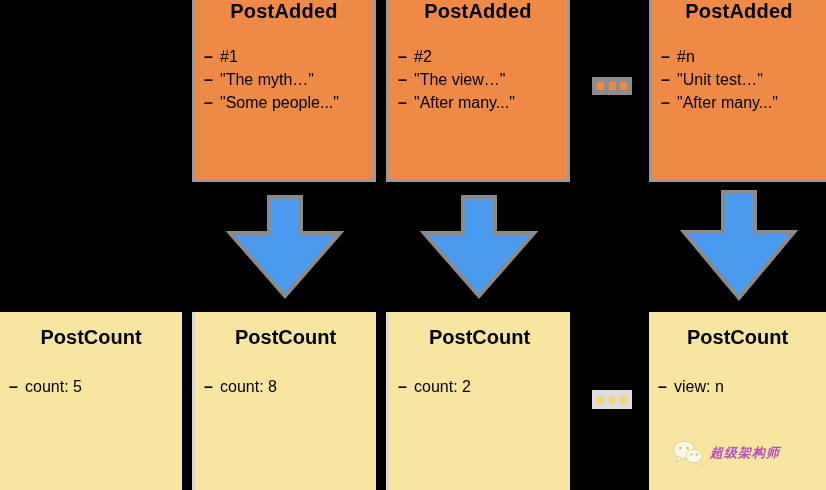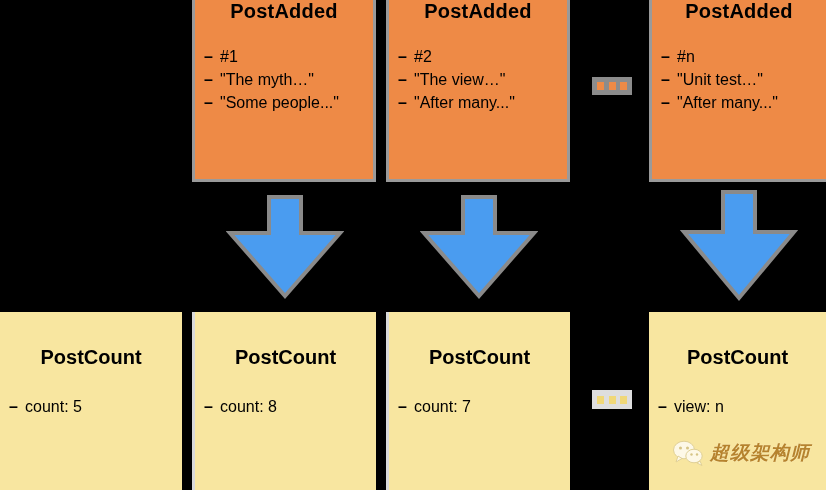--- a/index.html
+++ b/index.html
@@ -56,21 +56,21 @@
     box-sizing: border-box;
     color: #000;
   }
   .state-card.with-border {
     border-left: 3px solid #d9d9d9;
   }
   .state-card .card-title {
     text-align: center;
     font-size: 20px;
     font-weight: bold;
-    margin-top: 34px;
+    margin-top: 14px;
   }
   .state-card .card-body {
     margin-top: 26px;
     padding-left: 9px;
   }
 
   
   .arrow {
     position: absolute;
   }
@@ -89,24 +89,24 @@
 
   
   .watermark {
     position: absolute;
     display: flex;
     align-items: center;
     gap: 7px;
     opacity: .75;
   }
   .watermark .wm-text {
-    font-size: 19px;
+    font-size: 13px;
     font-weight: bold;
     font-style: italic;
-    color: #a16207;
+    color: #a21caf;
     letter-spacing: 1px;
     text-shadow: 0 0 1px rgba(255,255,255,.8);
     text-align: right;
   }
 </style>
 </head>
 <body>
 
 <div id="canvas">
 
@@ -206,21 +206,21 @@
         <span>count: 8</span>
       </div>
     </div>
   </div>
 
   <div class="state-card with-border" style="left:386px; top:312px; width:184px; height:178px;">
     <div class="card-title">PostCount</div>
     <div class="card-body">
       <div class="bullet-row">
         <span class="bullet-dash">–</span>
-        <span>count: 7</span>
+        <span>count: 2</span>
       </div>
     </div>
   </div>
 
   <div class="state-card" style="left:649px; top:312px; width:177px; height:178px;">
     <div class="card-title">PostCount</div>
     <div class="card-body">
       <div class="bullet-row">
         <span class="bullet-dash">–</span>
         <span>view: n</span>

